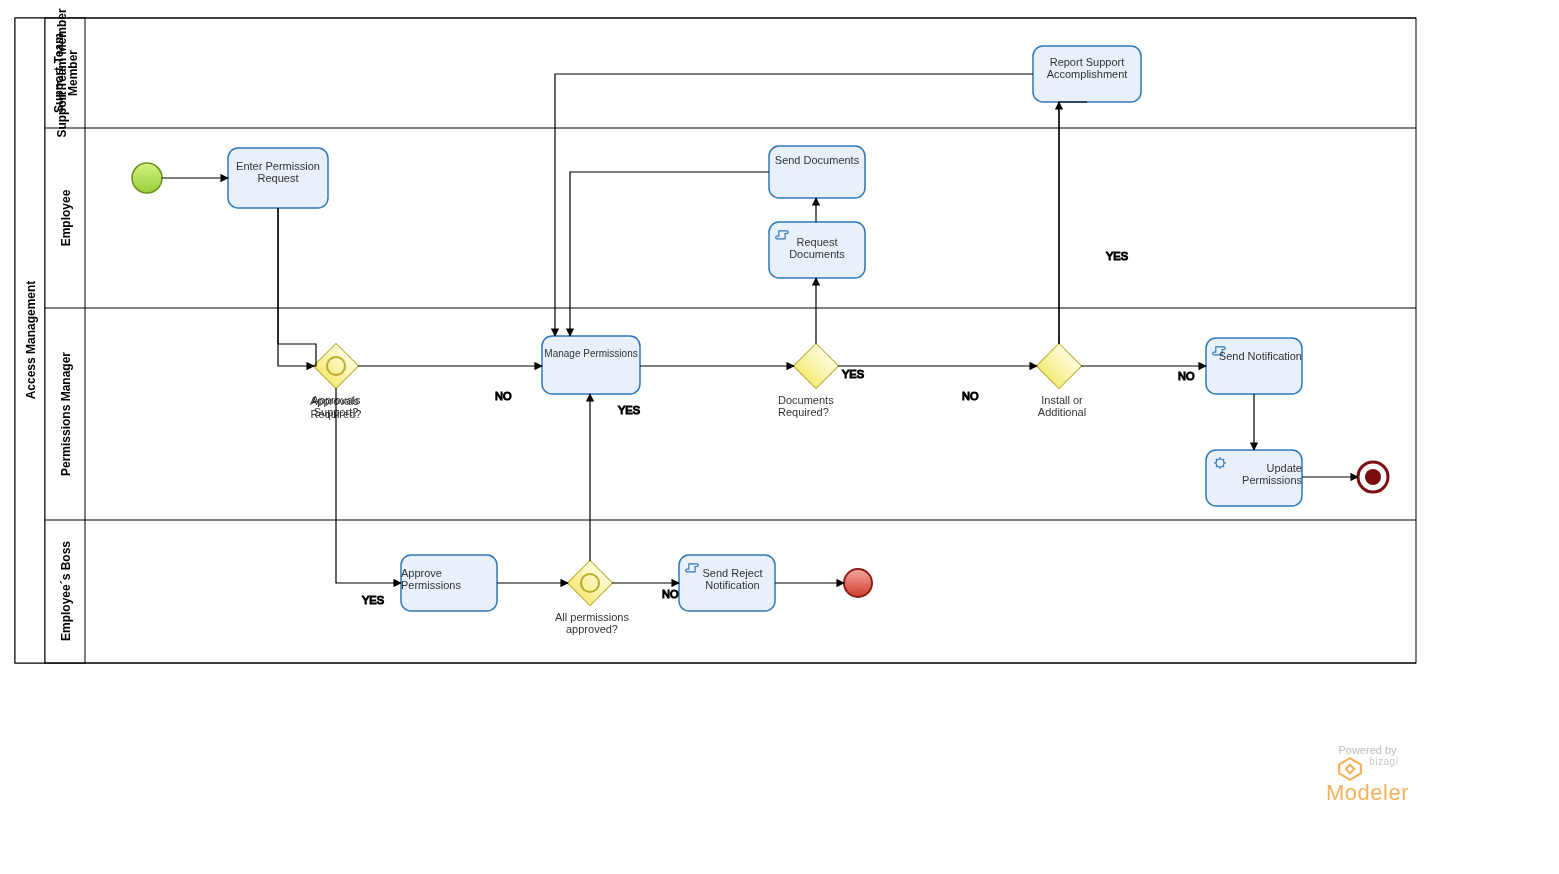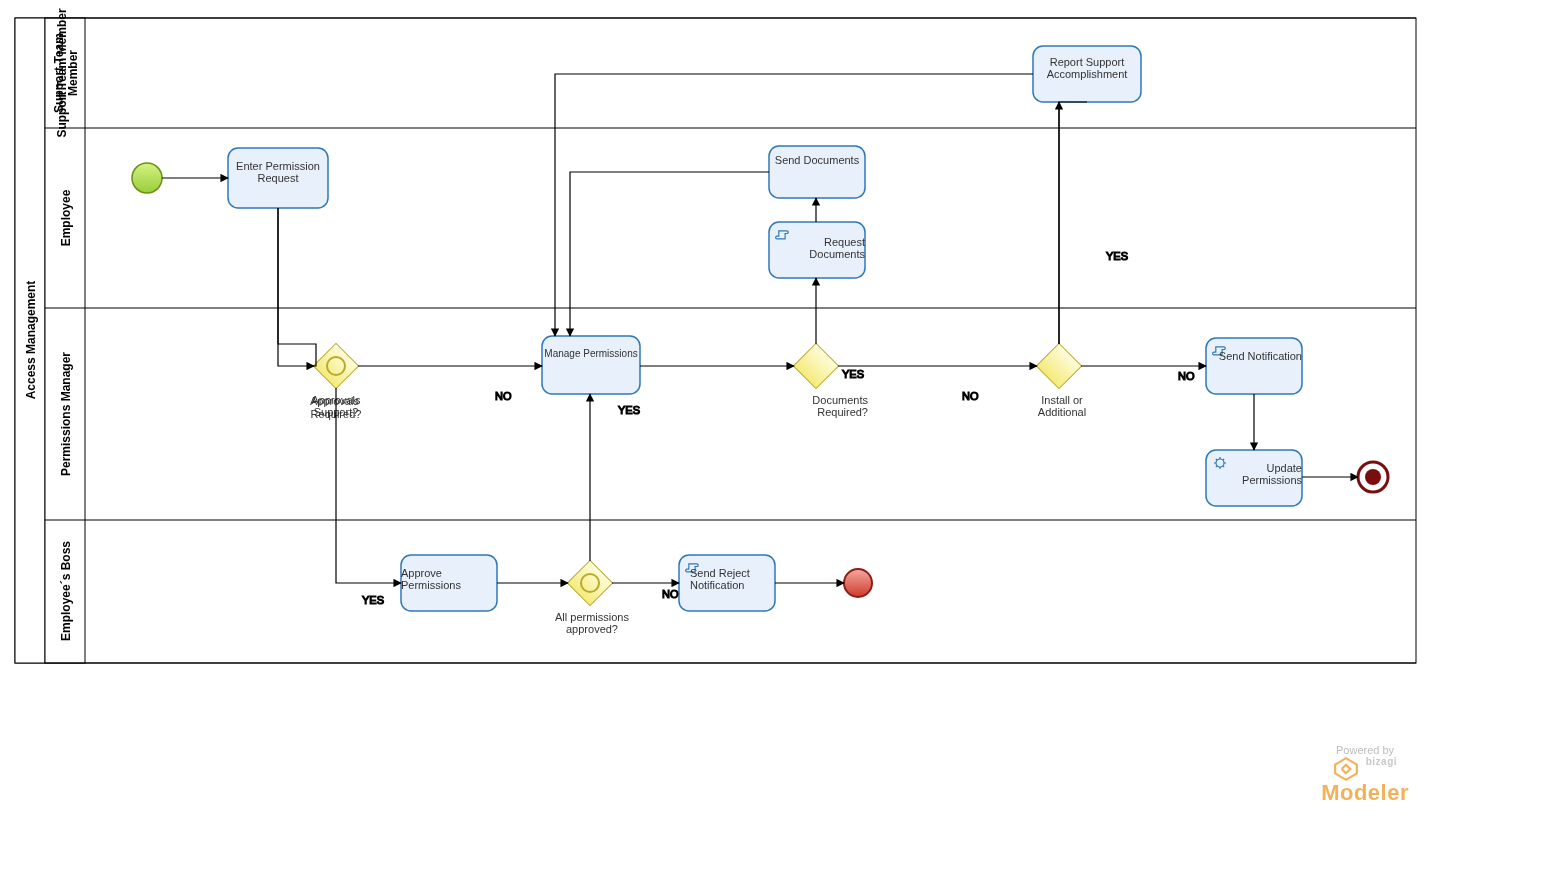--- a/index.html
+++ b/index.html
@@ -38,21 +38,21 @@
     right: 150px;
     bottom: 70px;
     color: #bcbcbc;
     font-size: 11px;
     text-align: center;
     line-height: 1.0;
   }
   .footer .modeler {
     color: #f2b25a;
     font-size: 22px;
-    font-weight: 700;
+    font-weight: 400;
     letter-spacing: 0.5px;
   }
   .footer .modeler .logo {
     display: inline-block;
     vertical-align: middle;
   }
 </style>
 </head>
 <body>
 
@@ -122,21 +122,21 @@
     <tspan x="336" dy="13">Required?</tspan>
   </text>
   <foreignObject x="300" y="394" width="72" height="30">
     <div xmlns="http://www.w3.org/1999/xhtml" style="text-align:center;font-size:11px;color:#333">Approvals Support?</div>
   </foreignObject>
 
   <g>
     <rect x="800" y="350" width="32" height="32" transform="rotate(45 816 366)" fill="url(#gwGrad)" stroke="#b9a92c" stroke-width="1"></rect>
   </g>
   <foreignObject x="778" y="394" width="90" height="30">
-    <div xmlns="http://www.w3.org/1999/xhtml" style="text-align:right;font-size:11px;color:#333">Documents Required?</div>
+    <div xmlns="http://www.w3.org/1999/xhtml" style="text-align:left;font-size:11px;color:#333">Documents Required?</div>
   </foreignObject>
 
   <g>
     <rect x="1043" y="350" width="32" height="32" transform="rotate(45 1059 366)" fill="url(#gwGrad)" stroke="#b9a92c" stroke-width="1"></rect>
   </g>
   <foreignObject x="1022" y="394" width="80" height="30">
     <div xmlns="http://www.w3.org/1999/xhtml" style="text-align:center;font-size:11px;color:#333">Install or Additional</div>
   </foreignObject>
 
   <g>
@@ -168,21 +168,21 @@
     <div xmlns="http://www.w3.org/1999/xhtml" style="text-align:center;font-size:11px;color:#333">Send Documents</div>
   </foreignObject>
 
   <g>
     <rect x="769" y="222" width="96" height="56" rx="10" ry="10" fill="#e8f0fb" stroke="#2f78b8" stroke-width="1.5"></rect>
     <g transform="translate(777 229) scale(0.9)">
       <path d="M2 2 h9 c2 0 2 3 0 3 h-2 v6 h-9 c-2 0 -2 -3 0 -3 h2 z" fill="none" stroke="#2f78b8" stroke-width="1.3"></path>
     </g>
   </g>
   <foreignObject x="769" y="236" width="96" height="36">
-    <div xmlns="http://www.w3.org/1999/xhtml" style="text-align:right;font-size:11px;color:#333">Request Documents</div>
+    <div xmlns="http://www.w3.org/1999/xhtml" style="text-align:center;font-size:11px;color:#333">Request Documents</div>
   </foreignObject>
 
   <g>
     <rect x="542" y="336" width="98" height="58" rx="10" ry="10" fill="#e8f0fb" stroke="#2f78b8" stroke-width="1.5"></rect>
   </g>
   <foreignObject x="542" y="348" width="98" height="36">
     <div xmlns="http://www.w3.org/1999/xhtml" style="text-align:center;font-size:10px;color:#333">Manage Permissions</div>
   </foreignObject>
 
   <g>
@@ -222,21 +222,21 @@
     <div xmlns="http://www.w3.org/1999/xhtml" style="font-size:11px;color:#333">Approve Permissions</div>
   </foreignObject>
 
   <g>
     <rect x="679" y="555" width="96" height="56" rx="10" ry="10" fill="#e8f0fb" stroke="#2f78b8" stroke-width="1.5"></rect>
     <g transform="translate(687 562) scale(0.9)">
       <path d="M2 2 h9 c2 0 2 3 0 3 h-2 v6 h-9 c-2 0 -2 -3 0 -3 h2 z" fill="none" stroke="#2f78b8" stroke-width="1.3"></path>
     </g>
   </g>
   <foreignObject x="690" y="567" width="85" height="36">
-    <div xmlns="http://www.w3.org/1999/xhtml" style="text-align:left;font-size:11px;color:#333">Send Reject Notification</div>
+    <div xmlns="http://www.w3.org/1999/xhtml" style="text-align:center;font-size:11px;color:#333">Send Reject Notification</div>
   </foreignObject>
 
   <g stroke="#000" stroke-width="1.2" fill="none">
 
     <line x1="162" y1="178" x2="228" y2="178" marker-end="url(#arrow)"></line>
 
     <polyline points="278,208 278,344 316,344 316,366 314,366"></polyline>
     <polyline points="278,208 278,366 314,366" marker-end="url(#arrow)"></polyline>
 
     <line x1="358" y1="366" x2="542" y2="366" marker-end="url(#arrow)"></line>

